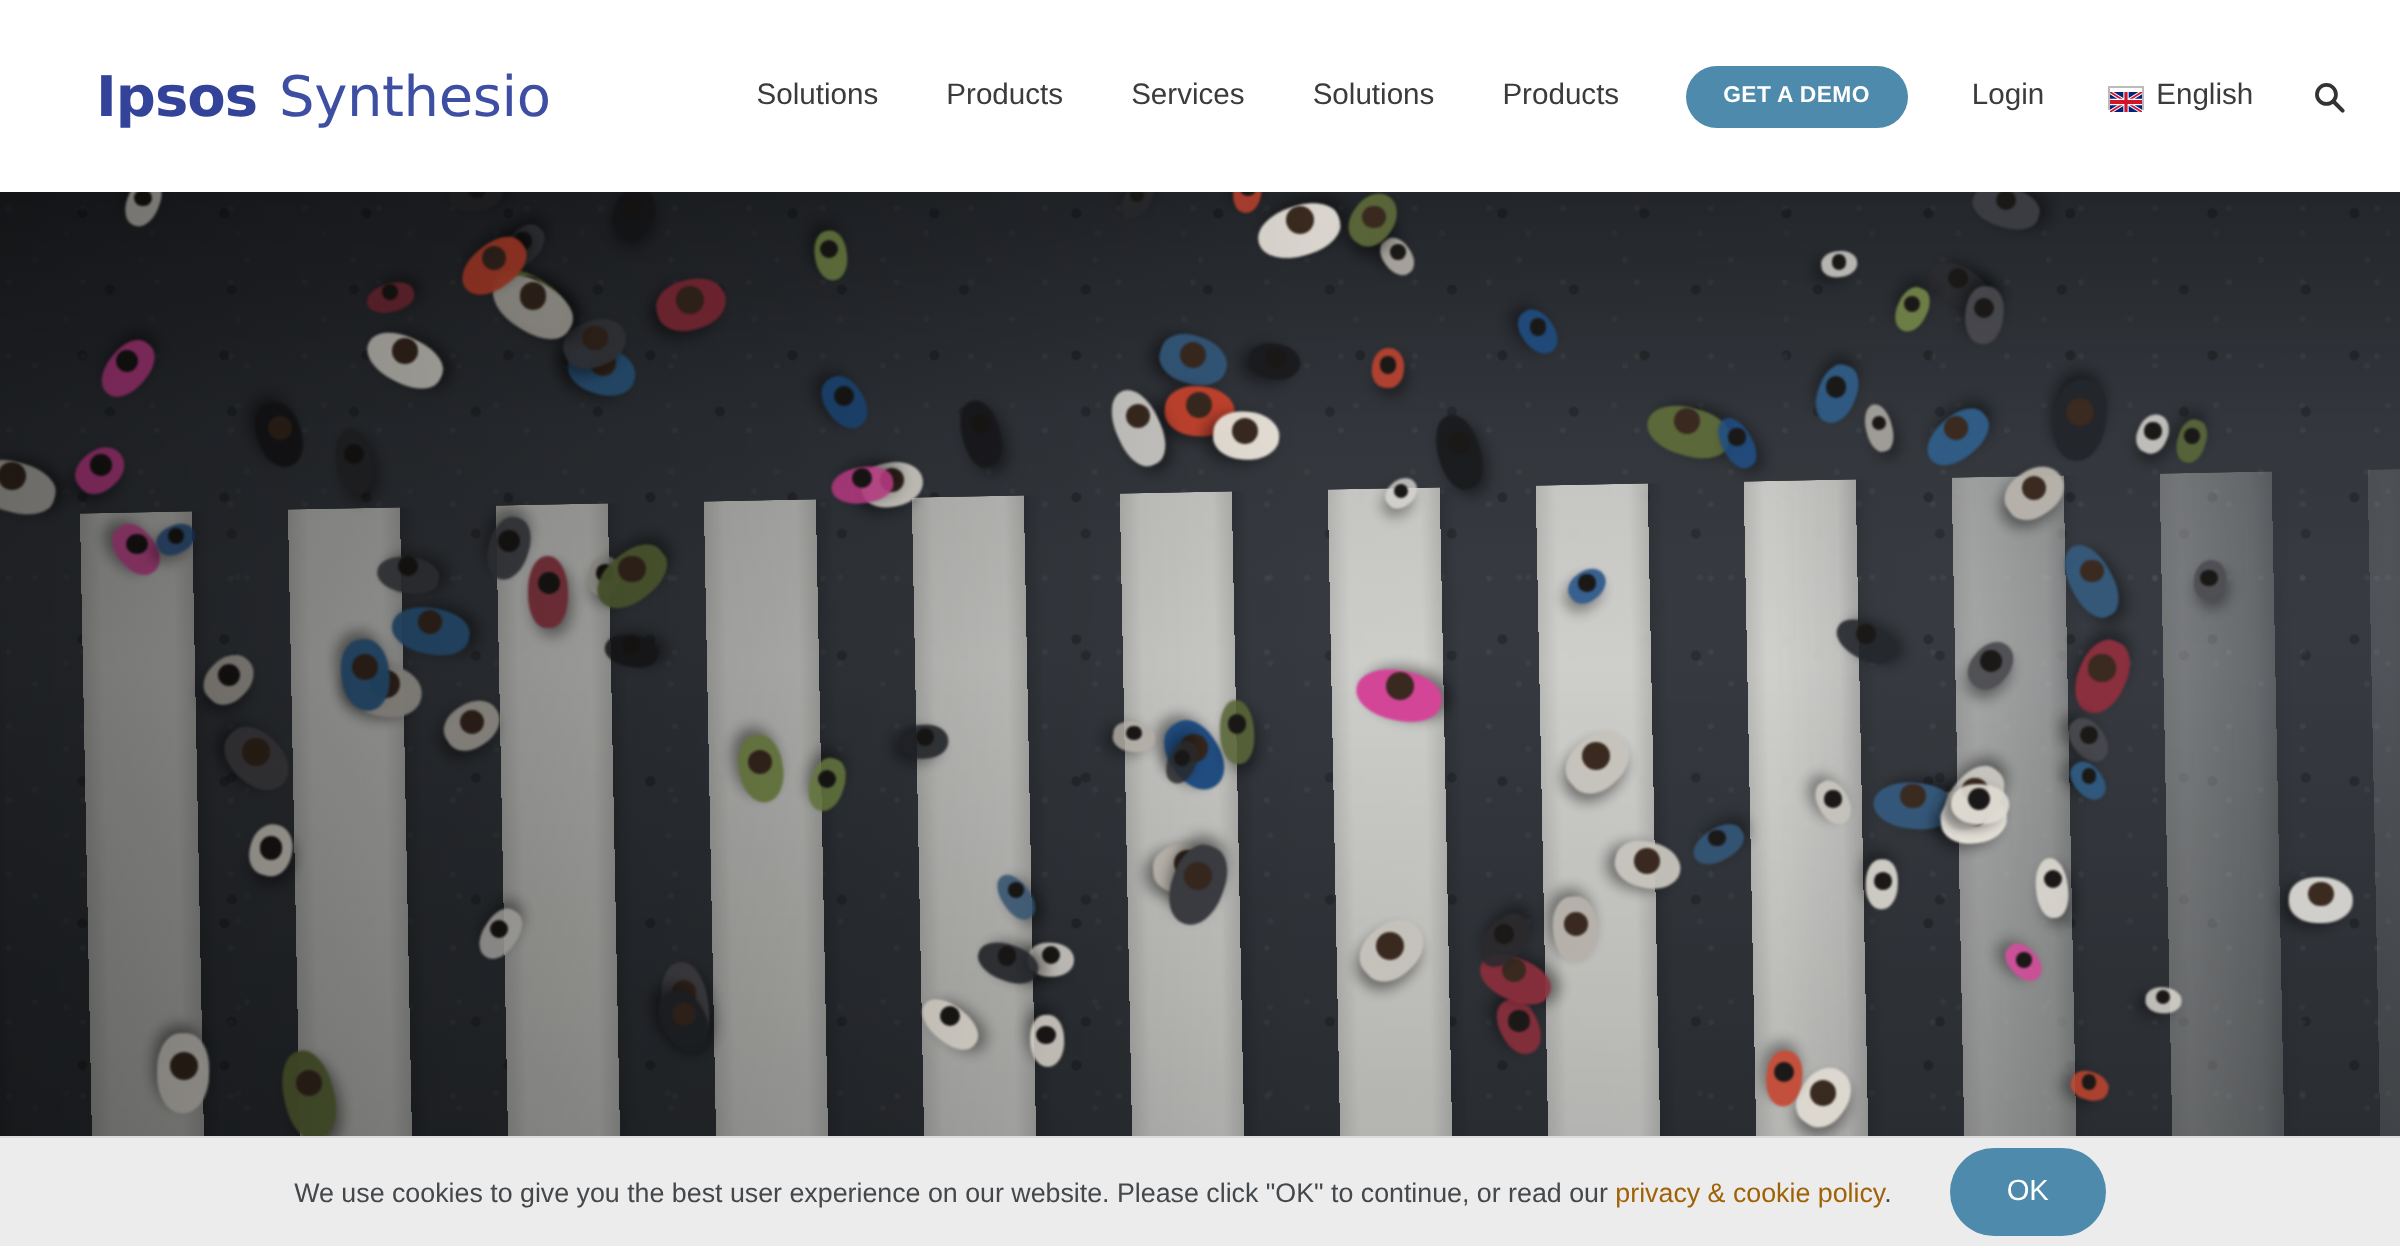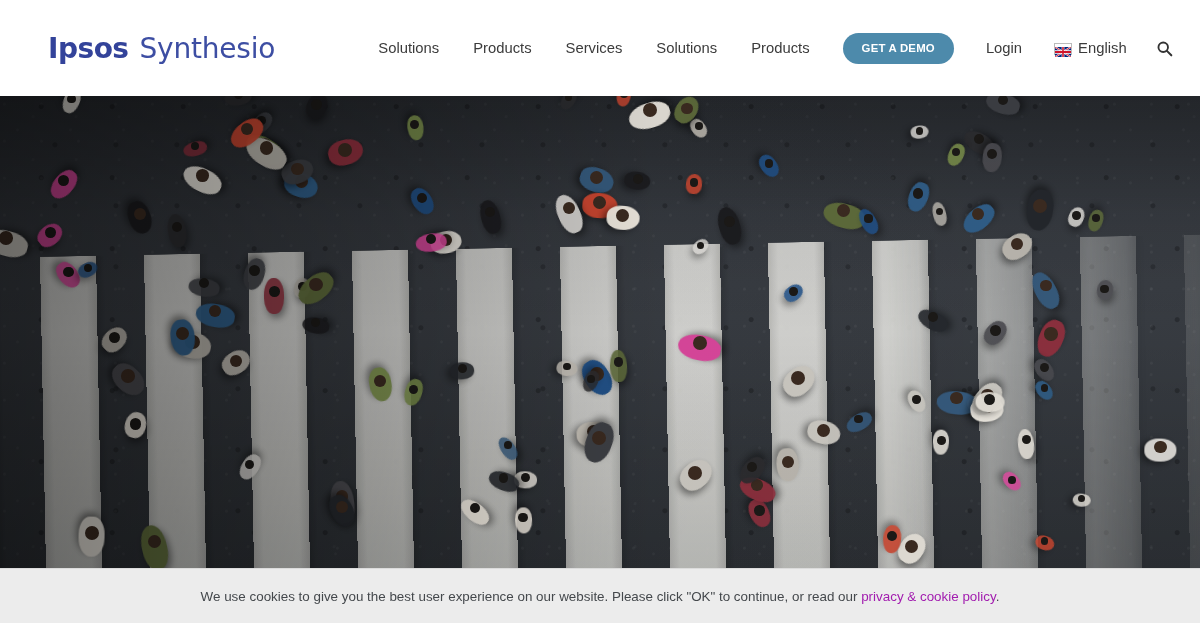--- a/index.html
+++ b/index.html
@@ -228,21 +228,21 @@
     border-top: 1px solid #dcdcdc;
     display: flex; align-items: center; justify-content: center;
     z-index: 30;
   }
   .cookie-text {
     font-size: 13.4px;
     color: #44484c;
     white-space: nowrap;
   }
   .cookie-link {
-    color: #a21caf;
+    color: #a16207;
     text-decoration: none;
     cursor: pointer;
   }
   .btn-ok {
     margin-left: 29px;
     background: #4d8aab;
     color: #ffffff;
     border: none;
     border-radius: 22px;
     width: 78px; height: 44px;
@@ -532,15 +532,16 @@
           <div class="person" style="left: 985.986px; top: 223.599px; width: 19.4832px; height: 25.6545px; background: rgb(74, 74, 79); transform: rotate(40deg); opacity: 0.91;"></div>
           <div class="person" style="left: 990.272px; top: 229.243px; width: 10.7158px; height: 10.7158px; border-radius: 50%; background: rgb(27, 25, 23); box-shadow: none;"></div>
         </div>
       <div class="hero-vignette"></div>
     </div>
 
   </section>
 
   <div class="cookie">
     <span class="cookie-text"><span>We use cookies to give you the best user experience on our website. Please click "OK" to continue, or read our </span><a class="cookie-link">privacy &amp; cookie policy</a><span>.</span></span>
+    <button class="btn-ok">OK</button>
   </div>
 
 </div>
 
 </body></html>

